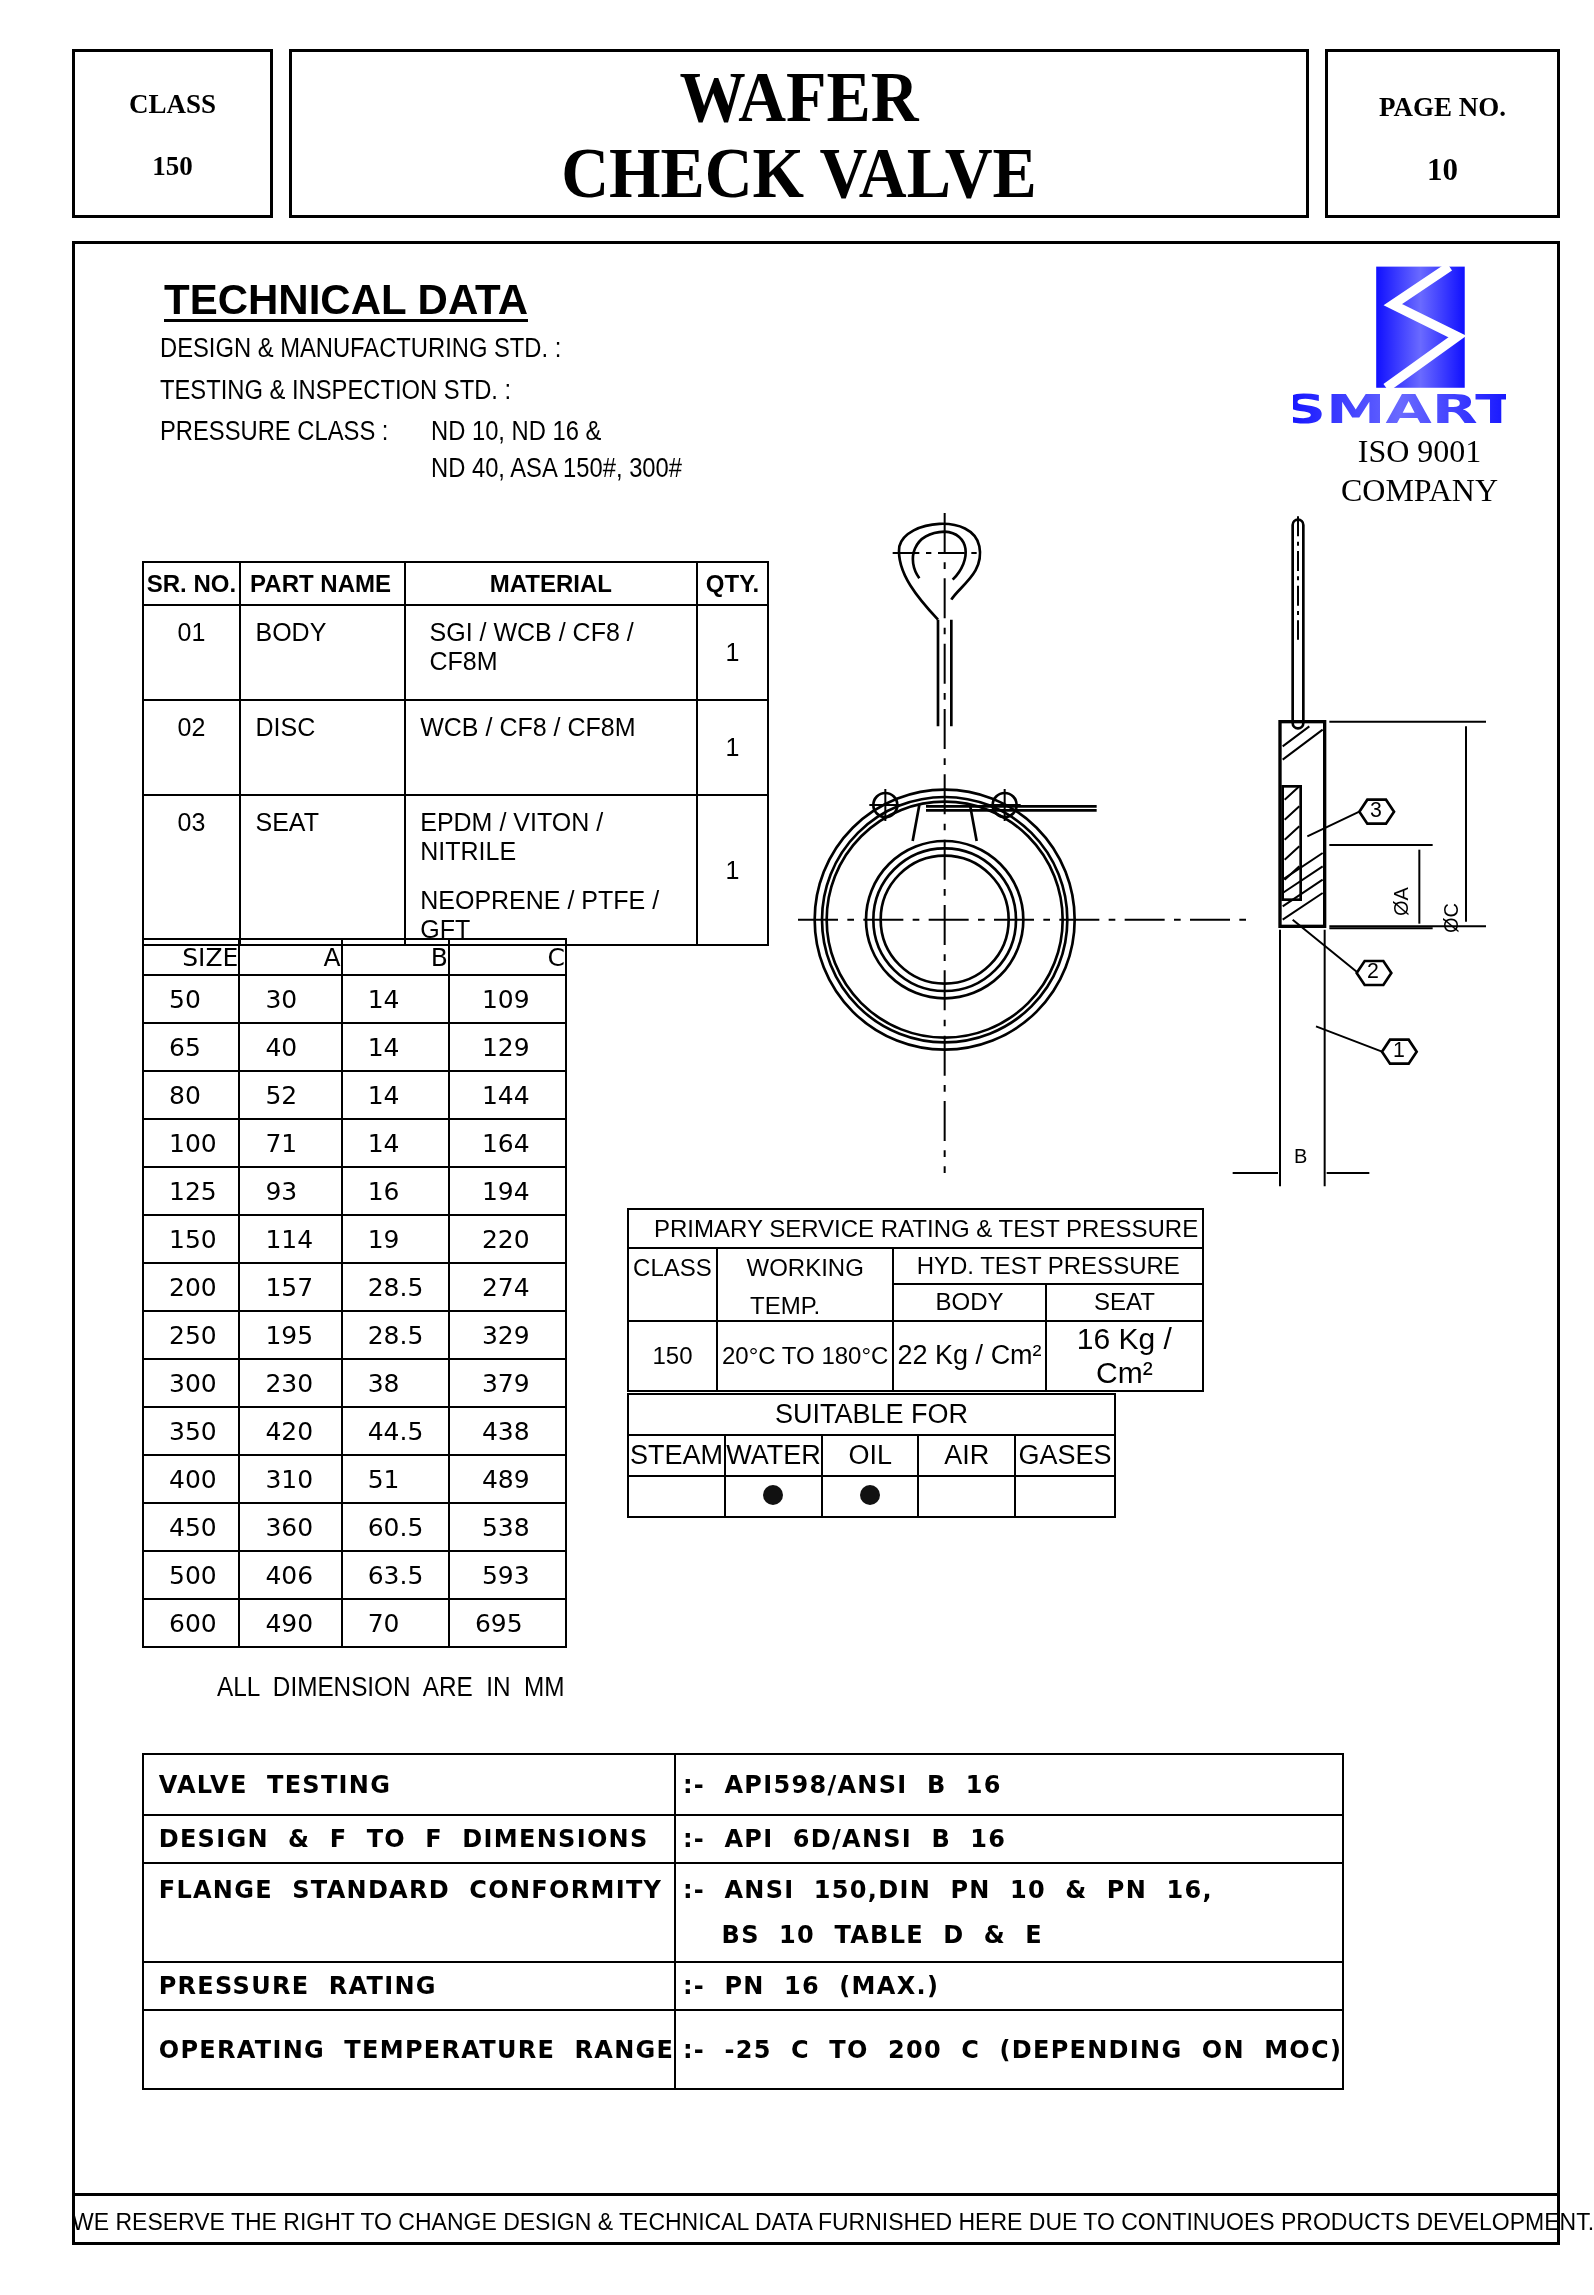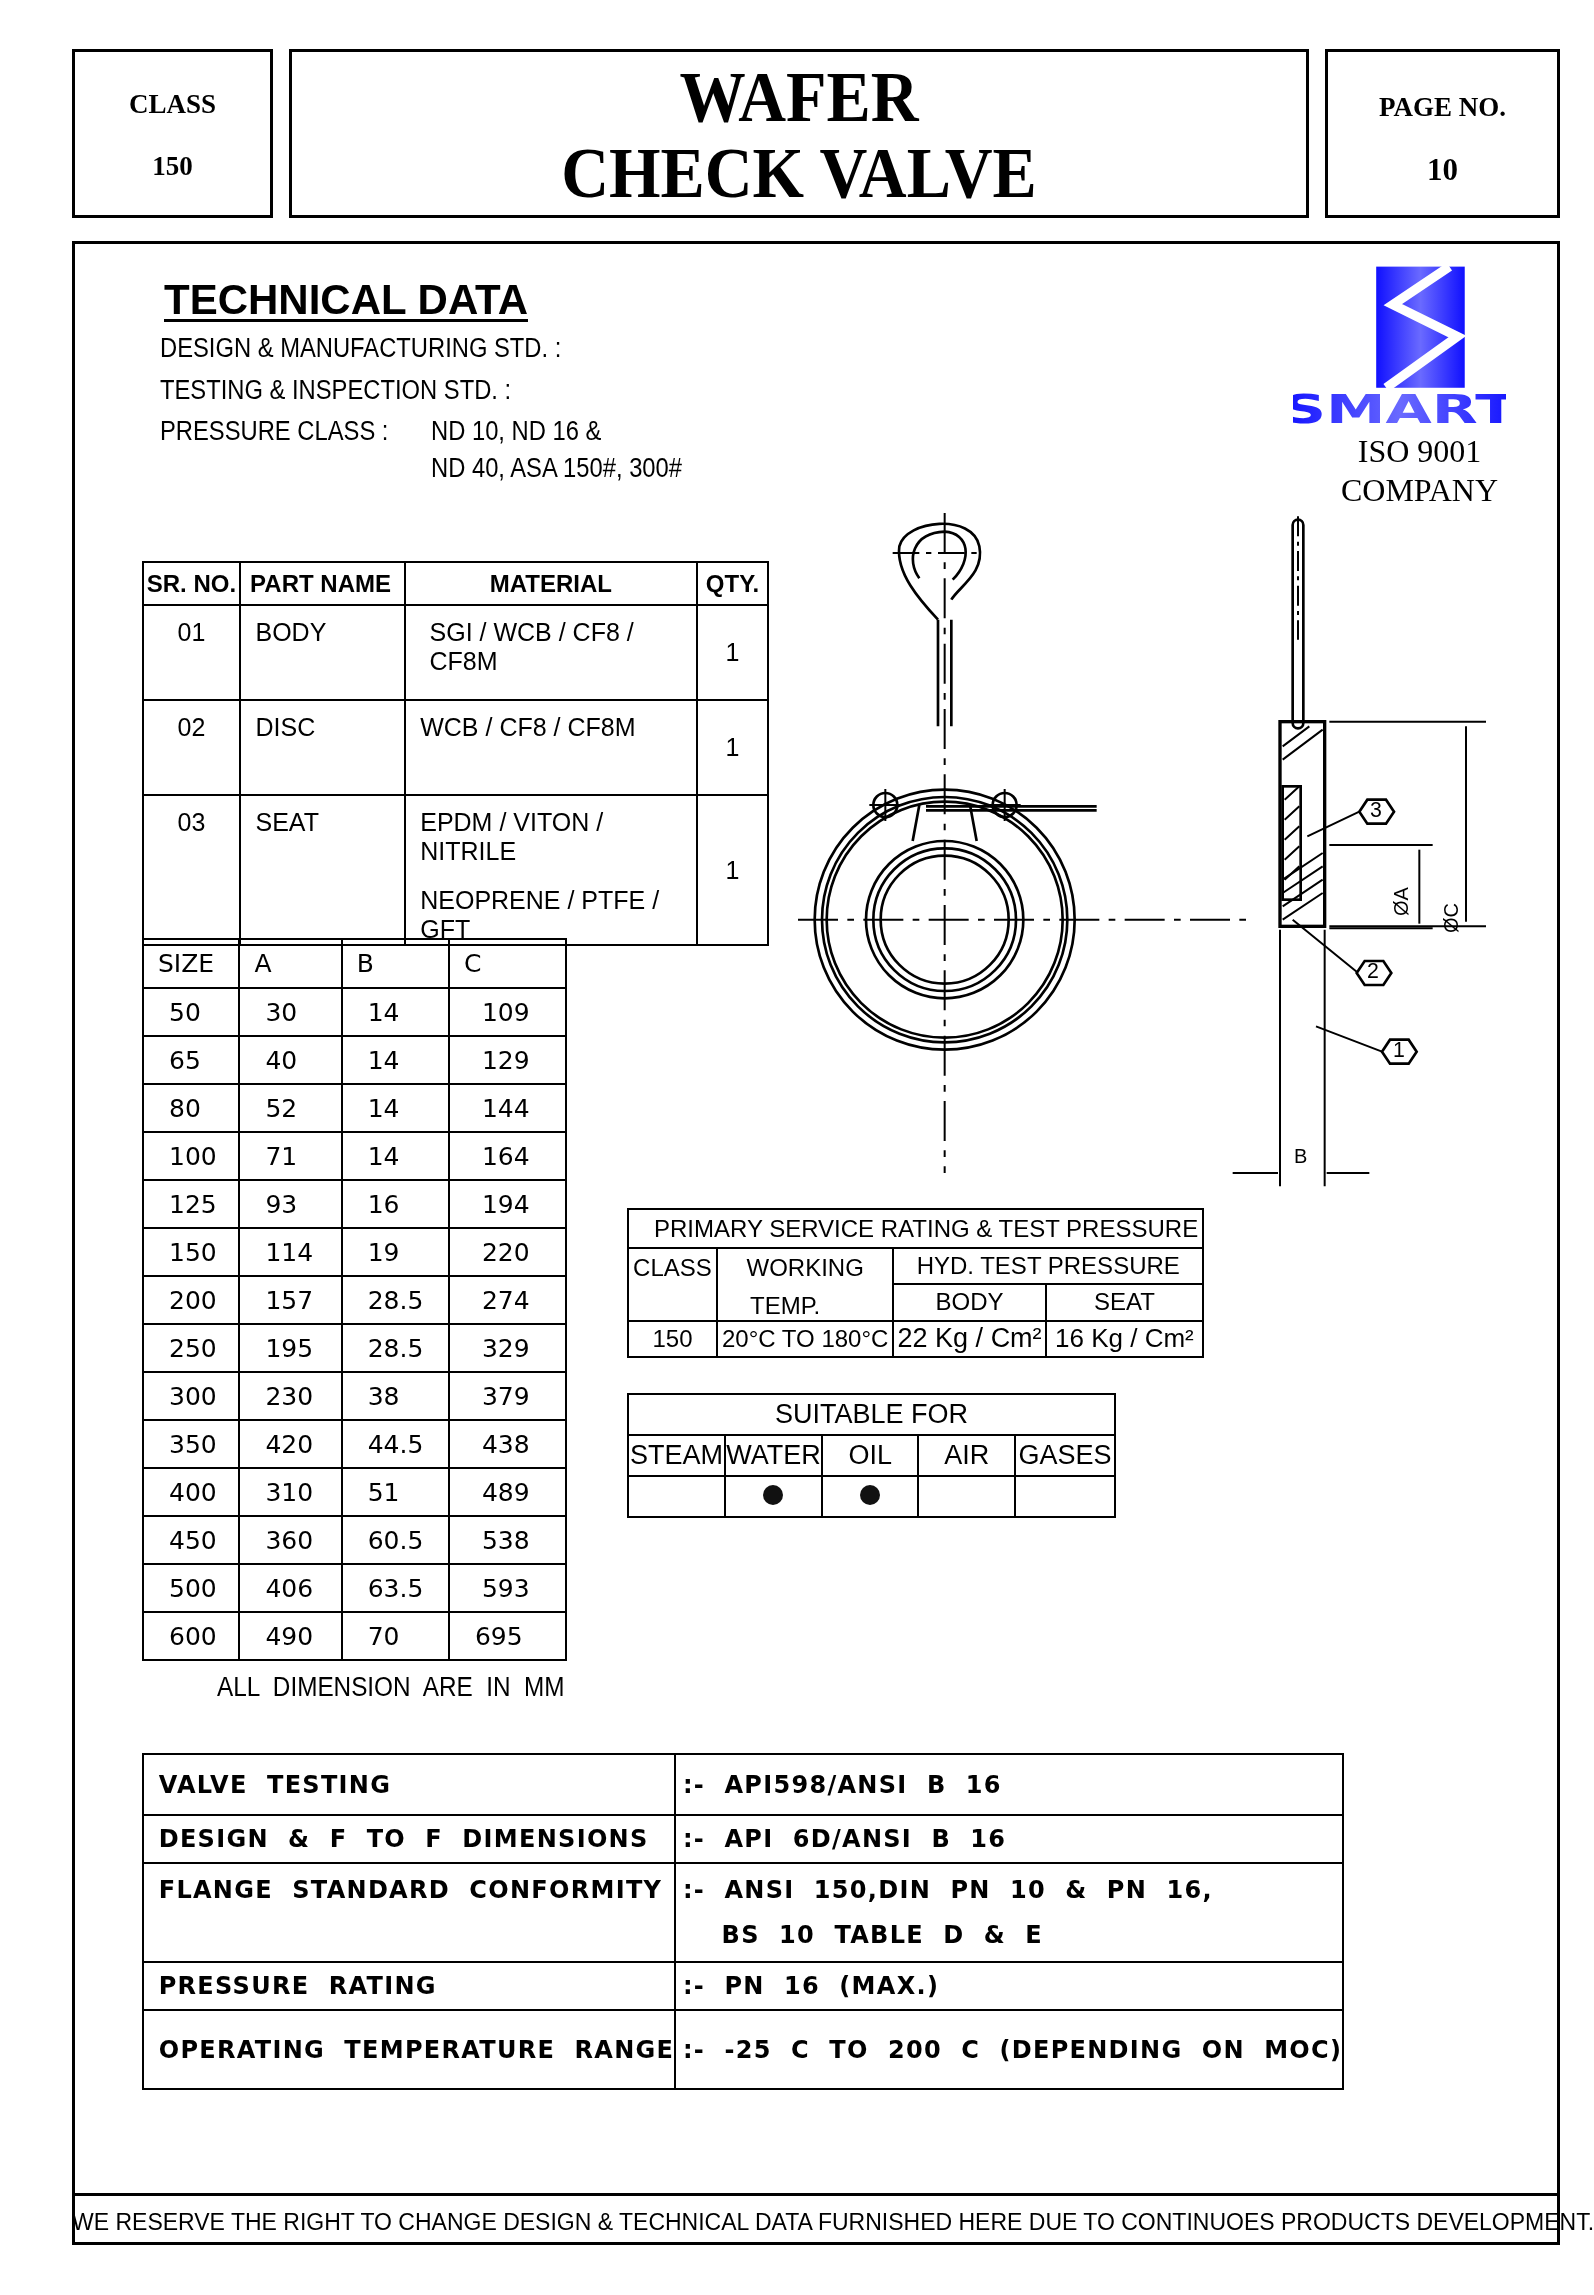--- a/index.html
+++ b/index.html
@@ -18,21 +18,21 @@
   .td-head { font-weight:bold; font-size:42px; text-decoration:underline; text-underline-offset:5.3px; text-decoration-thickness:2.7px; }
   .td-line { font-size:27px; transform-origin:left; transform:scaleX(0.88); white-space:nowrap; }
 
   
   table { border-collapse:collapse; position:absolute; }
   td, th { border:2.7px solid #000; padding:0; box-sizing:border-box; }
   .parts th { font-family:"Liberation Sans",sans-serif; font-weight:bold; font-size:24px; height:43px; }
   .parts td { font-family:"Liberation Sans",sans-serif; font-size:25px; vertical-align:top; padding-top:12px; }
   .parts td.qty { vertical-align:middle; text-align:center; padding-top:0; }
   .sz th, .sz td { font-family:"DejaVu Sans",sans-serif; font-size:25px; height:48px; text-align:left; padding-left:25px; font-weight:normal; }
-  .sz th { text-align:left; padding-left:14px; height:49px; }
+  .sz th { text-align:right; padding-left:14px; height:36px; }
   .rt td { font-family:"Liberation Sans",sans-serif; font-size:24px; text-align:center; height:36px; }
   .st td { font-family:"Liberation Sans",sans-serif; font-size:27px; text-align:center; height:41px; }
   .vt td { font-family:"DejaVu Sans",sans-serif; font-size:24px; font-weight:bold; letter-spacing:1.3px; padding-left:14.7px; vertical-align:middle; }
   .dot { display:inline-block; width:20px; height:20px; border-radius:50%; background:#111; }
   .footer-note { font-size:23px; white-space:nowrap; }
 </style>
 </head>
 <body>
 
 <div class="box" style="left:72px;top:49px;width:201px;height:169px;">
@@ -292,21 +292,21 @@
     <td colspan="2">HYD. TEST  PRESSURE</td>
   </tr>
   <tr>
     <td>BODY</td>
     <td>SEAT</td>
   </tr>
   <tr>
     <td>150</td>
     <td>20°C TO  180°C</td>
     <td style="font-size:27px;">22 Kg / Cm²</td>
-    <td style="font-size:26px;border-radius:16px;">16 Kg / Cm²</td>
+    <td style="font-size:30px;border-radius:16px;">16 Kg / Cm²</td>
   </tr>
 </tbody>
   </table>
 
 <table class="st" style="left:627px;top:1393px;width:489px;">
   <colgroup>
       <col style="width:97px">
       <col style="width:97px">
       <col style="width:97px">
       <col style="width:97px">

